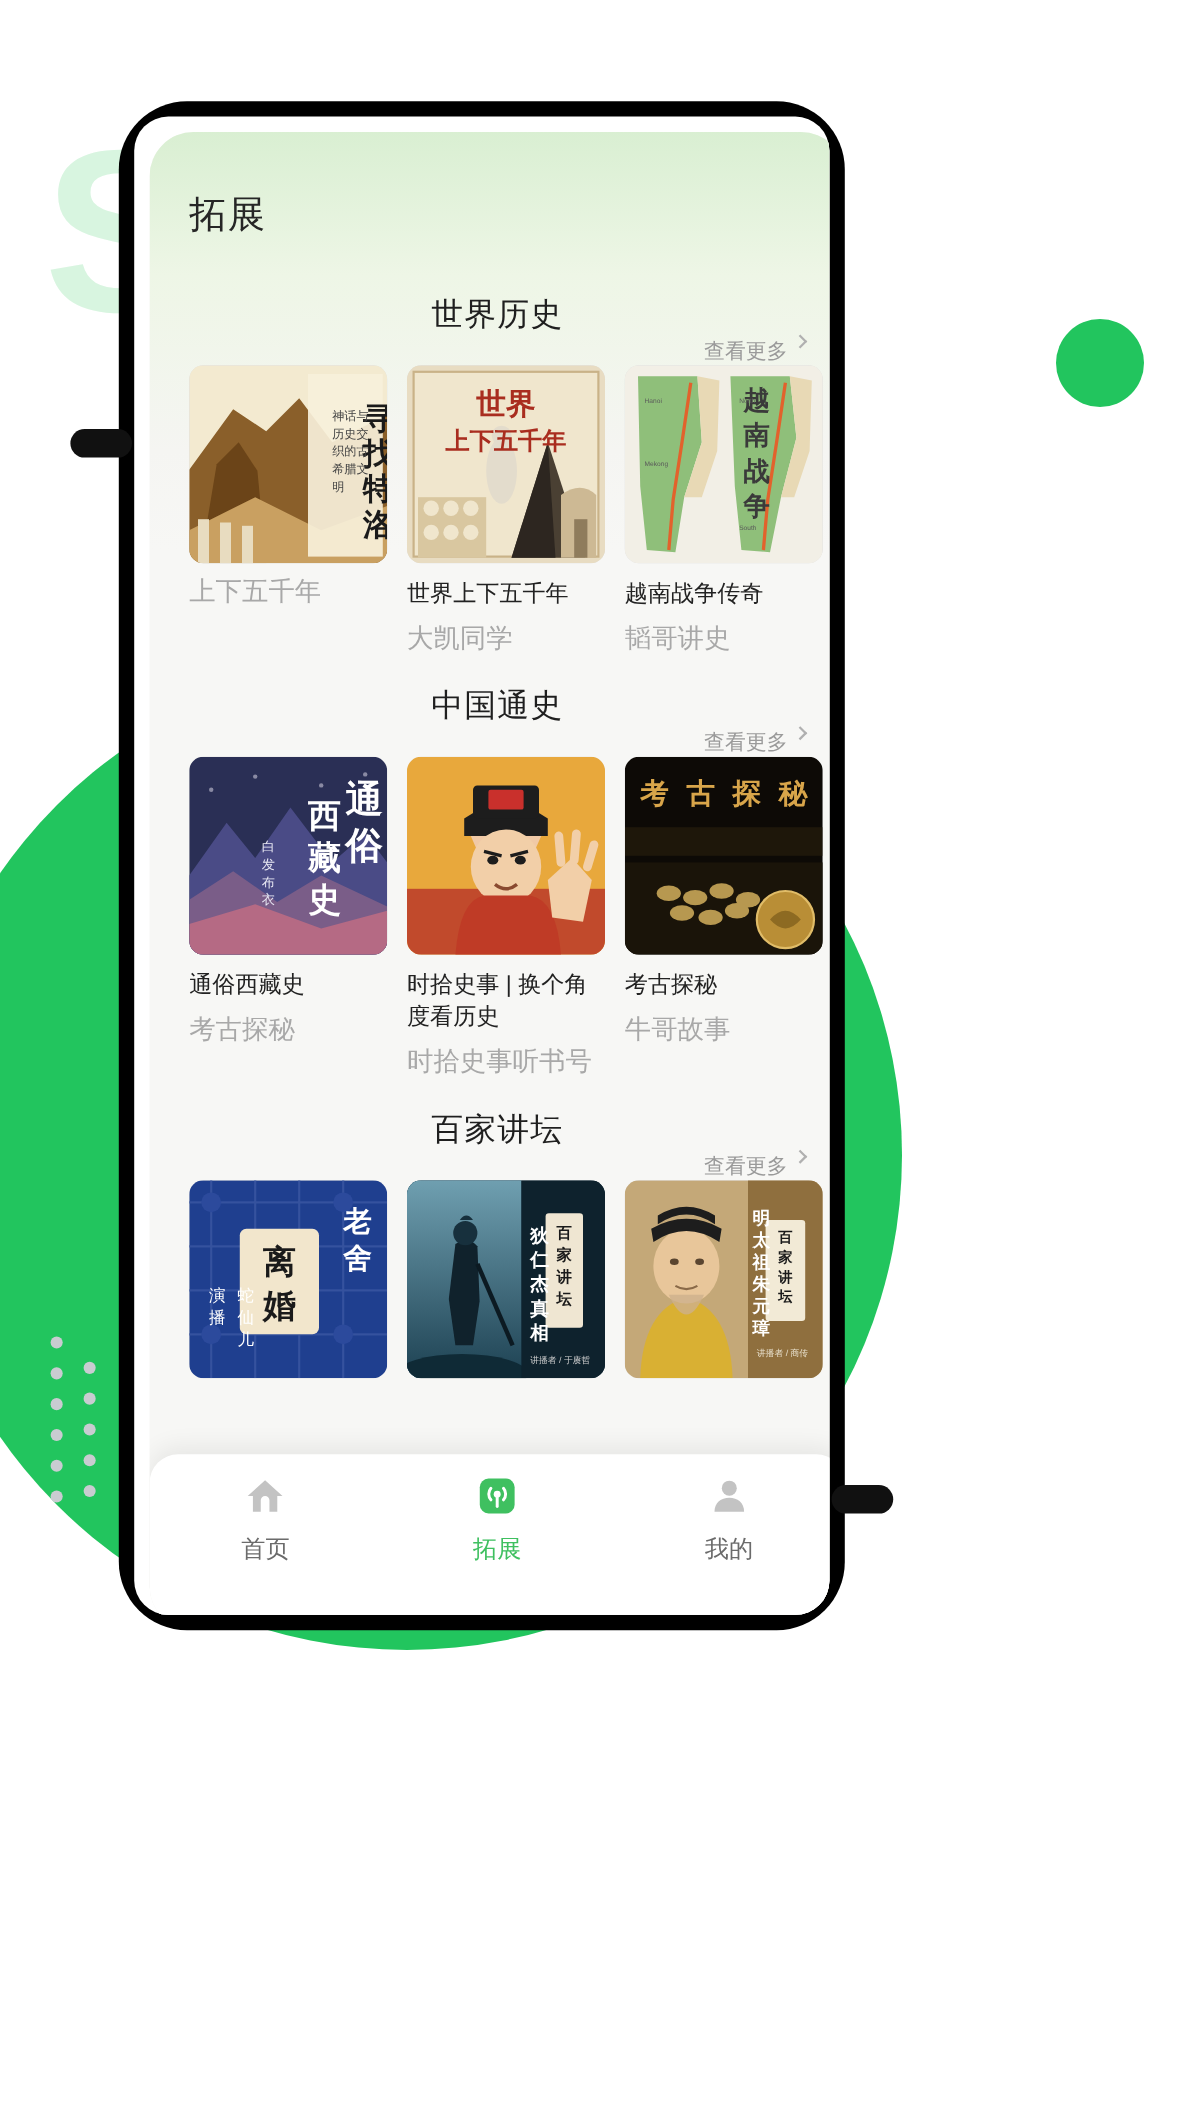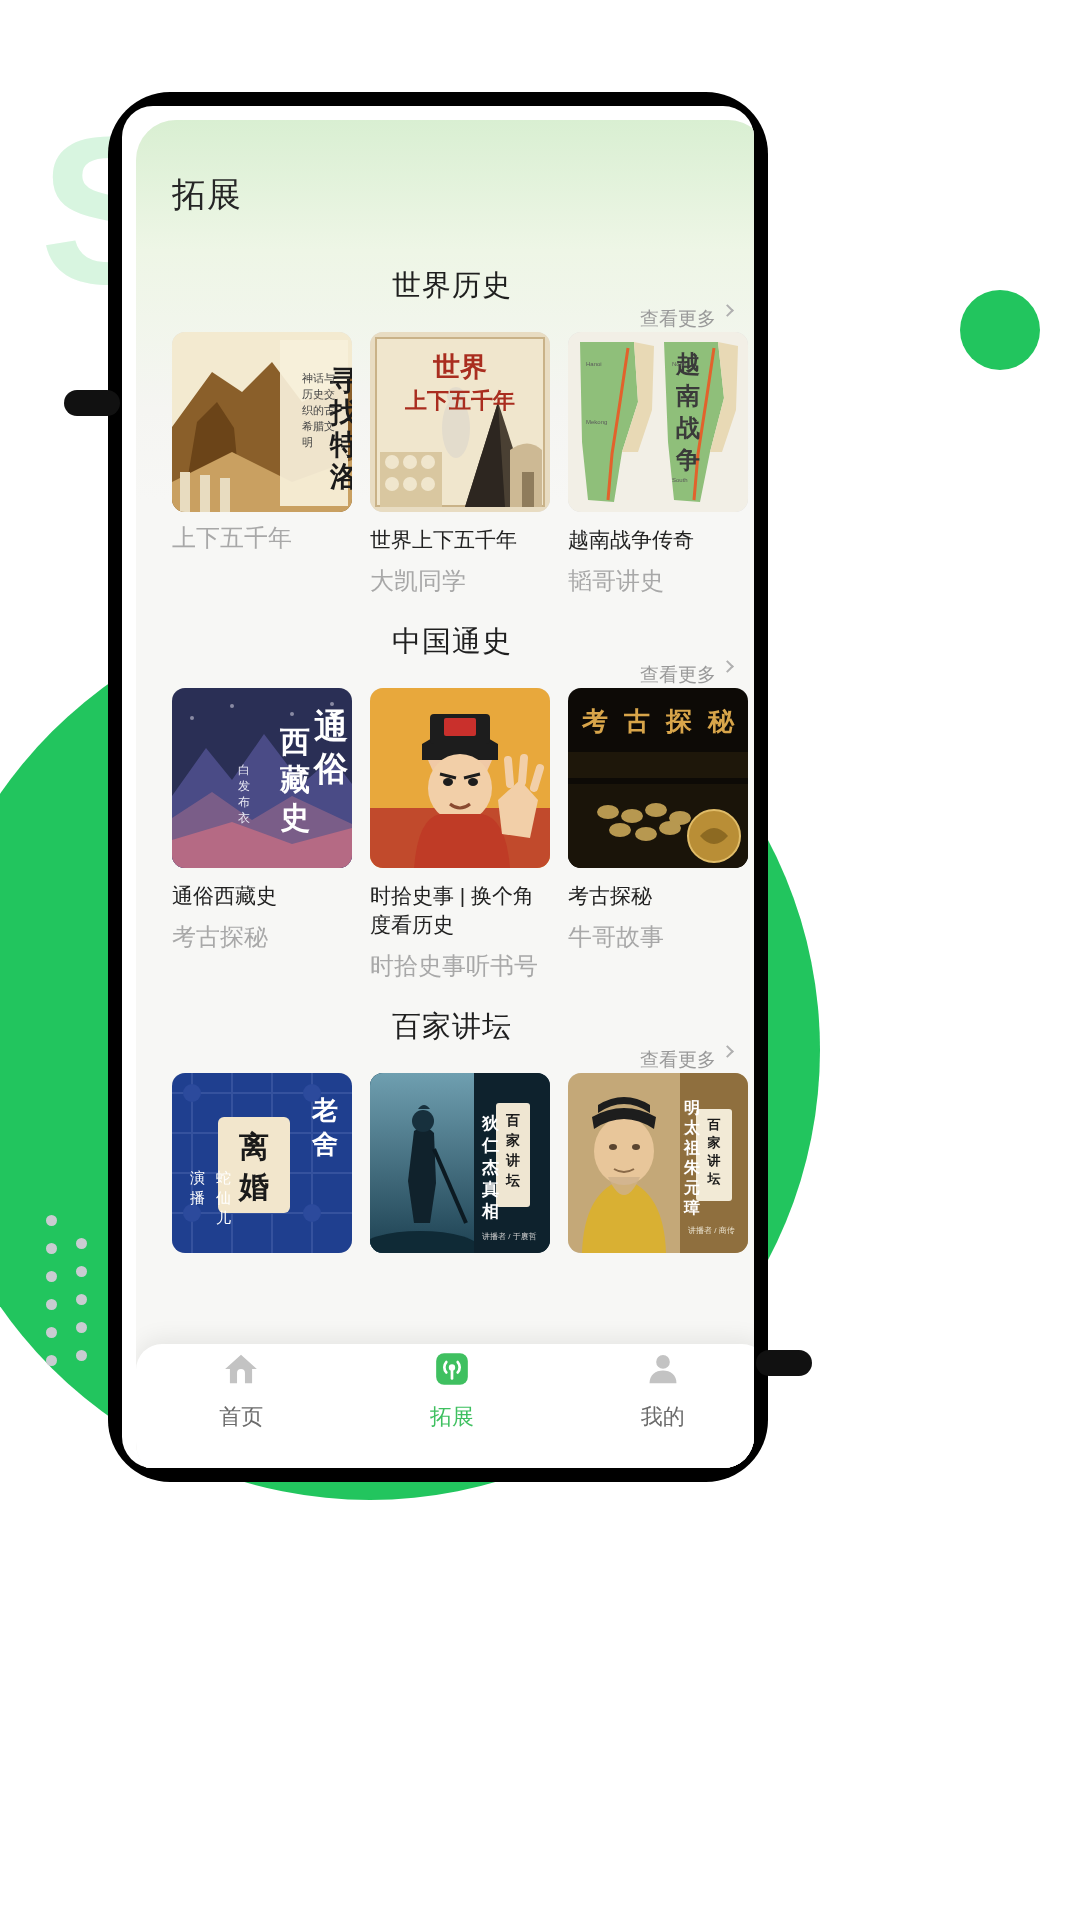--- a/index.html
+++ b/index.html
@@ -163,27 +163,27 @@
     margin-top:10px;
     font-size:24px;
     color:#a8a8a8;
     line-height:1.3;
   }
 
   
   #tabbar {
     position:absolute;
     left:0; bottom:0;
-    width:632px; height:138px;
+    width:632px; height:160px;
     background:#fff;
     border-top-left-radius:26px;
     border-top-right-radius:26px;
     box-shadow:0 -6px 22px rgba(0,0,0,0.07);
     display:flex;
-    padding-top:4px;
+    padding-top:17px;
     text-align:right;
   }
   .tab {
     flex:1;
     display:flex; flex-direction:column;
     align-items:center;
     gap:12px;
   }
   .tab-ico { width:42px; height:42px; display:flex; align-items:center; justify-content:center; }
   .tab-label { font-size:22px; color:#6b6b6b; }

